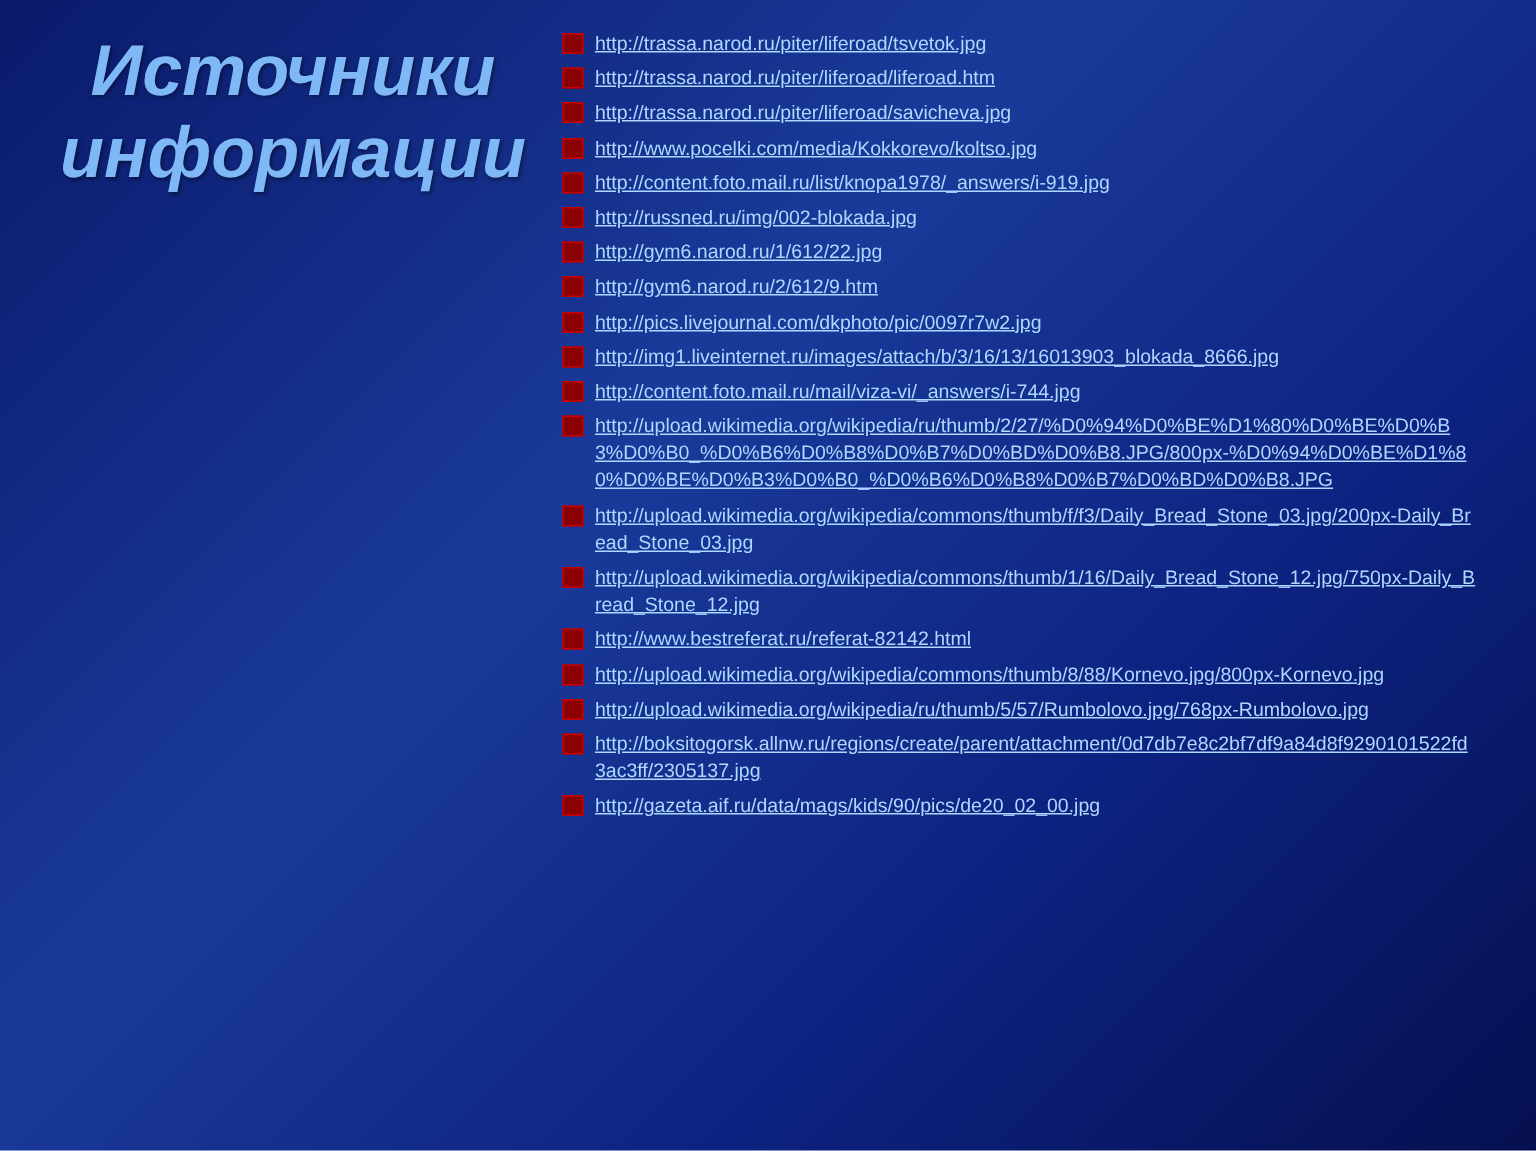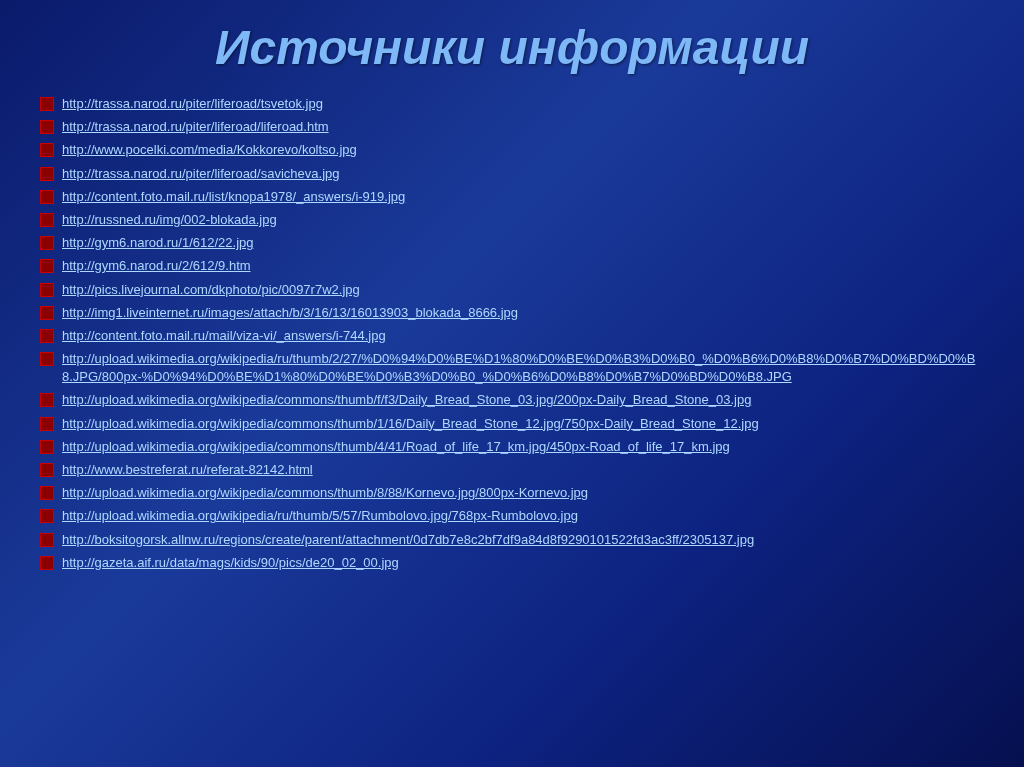--- a/index.html
+++ b/index.html
@@ -14,21 +14,22 @@
       background: linear-gradient(135deg, #0a1a6b 0%, #1a3a9a 40%, #0d2280 70%, #061050 100%);
       font-family: Arial, sans-serif;
       overflow: hidden;
     }
 
     .slide-container {
       width: 1024px;
       height: 767px;
       padding: 20px 40px 20px 40px;
       display: flex;
-      flex-direction: column;
+      flex-direction: row;
+      gap: 24px;
     }
 
     .title {
       color: #7eb8f7;
       font-size: 48px;
       font-style: italic;
       font-weight: bold;
       text-align: center;
       margin-bottom: 20px;
       text-shadow: 1px 1px 3px rgba(0,0,0,0.5);
@@ -38,21 +39,20 @@
       list-style: none;
       padding: 0;
       margin: 0;
     }
 
     .links-list li {
       display: flex;
       align-items: flex-start;
       margin-bottom: 5px;
       font-size: 13px;
-      text-decoration: underline;
     }
 
     .bullet {
       width: 14px;
       height: 14px;
       min-width: 14px;
       background-color: #8b0000;
       border: 1px solid #cc0000;
       margin-right: 8px;
       margin-top: 2px;
@@ -77,25 +77,25 @@
   <li>
         <span class="bullet"></span>
         <a class="link-text" href="#">http://trassa.narod.ru/piter/liferoad/tsvetok.jpg</a>
       </li>
       <li>
         <span class="bullet"></span>
         <a class="link-text" href="#">http://trassa.narod.ru/piter/liferoad/liferoad.htm</a>
       </li>
       <li>
         <span class="bullet"></span>
-        <a class="link-text" href="#">http://www.pocelki.com/media/Kokkorevo/koltso.jpg</a>
+        <a class="link-text" href="#">http://trassa.narod.ru/piter/liferoad/savicheva.jpg</a>
       </li>
       <li>
         <span class="bullet"></span>
-        <a class="link-text" href="#">http://trassa.narod.ru/piter/liferoad/savicheva.jpg</a>
+        <a class="link-text" href="#">http://www.pocelki.com/media/Kokkorevo/koltso.jpg</a>
       </li>
       <li>
         <span class="bullet"></span>
         <a class="link-text" href="#">http://content.foto.mail.ru/list/knopa1978/_answers/i-919.jpg</a>
       </li>
       <li>
         <span class="bullet"></span>
         <a class="link-text" href="#">http://russned.ru/img/002-blokada.jpg</a>
       </li>
       <li>
@@ -125,24 +125,20 @@
       <li>
         <span class="bullet"></span>
         <a class="link-text" href="#">http://upload.wikimedia.org/wikipedia/commons/thumb/f/f3/Daily_Bread_Stone_03.jpg/200px-Daily_Bread_Stone_03.jpg</a>
       </li>
       <li>
         <span class="bullet"></span>
         <a class="link-text" href="#">http://upload.wikimedia.org/wikipedia/commons/thumb/1/16/Daily_Bread_Stone_12.jpg/750px-Daily_Bread_Stone_12.jpg</a>
       </li>
       <li>
         <span class="bullet"></span>
-        <a class="link-text" href="#">http://upload.wikimedia.org/wikipedia/commons/thumb/4/41/Road_of_life_17_km.jpg/450px-Road_of_life_17_km.jpg</a>
-      </li>
-      <li>
-        <span class="bullet"></span>
         <a class="link-text" href="#">http://www.bestreferat.ru/referat-82142.html</a>
       </li>
       <li>
         <span class="bullet"></span>
         <a class="link-text" href="#">http://upload.wikimedia.org/wikipedia/commons/thumb/8/88/Kornevo.jpg/800px-Kornevo.jpg</a>
       </li>
       <li>
         <span class="bullet"></span>
         <a class="link-text" href="#">http://upload.wikimedia.org/wikipedia/ru/thumb/5/57/Rumbolovo.jpg/768px-Rumbolovo.jpg</a>
       </li>

